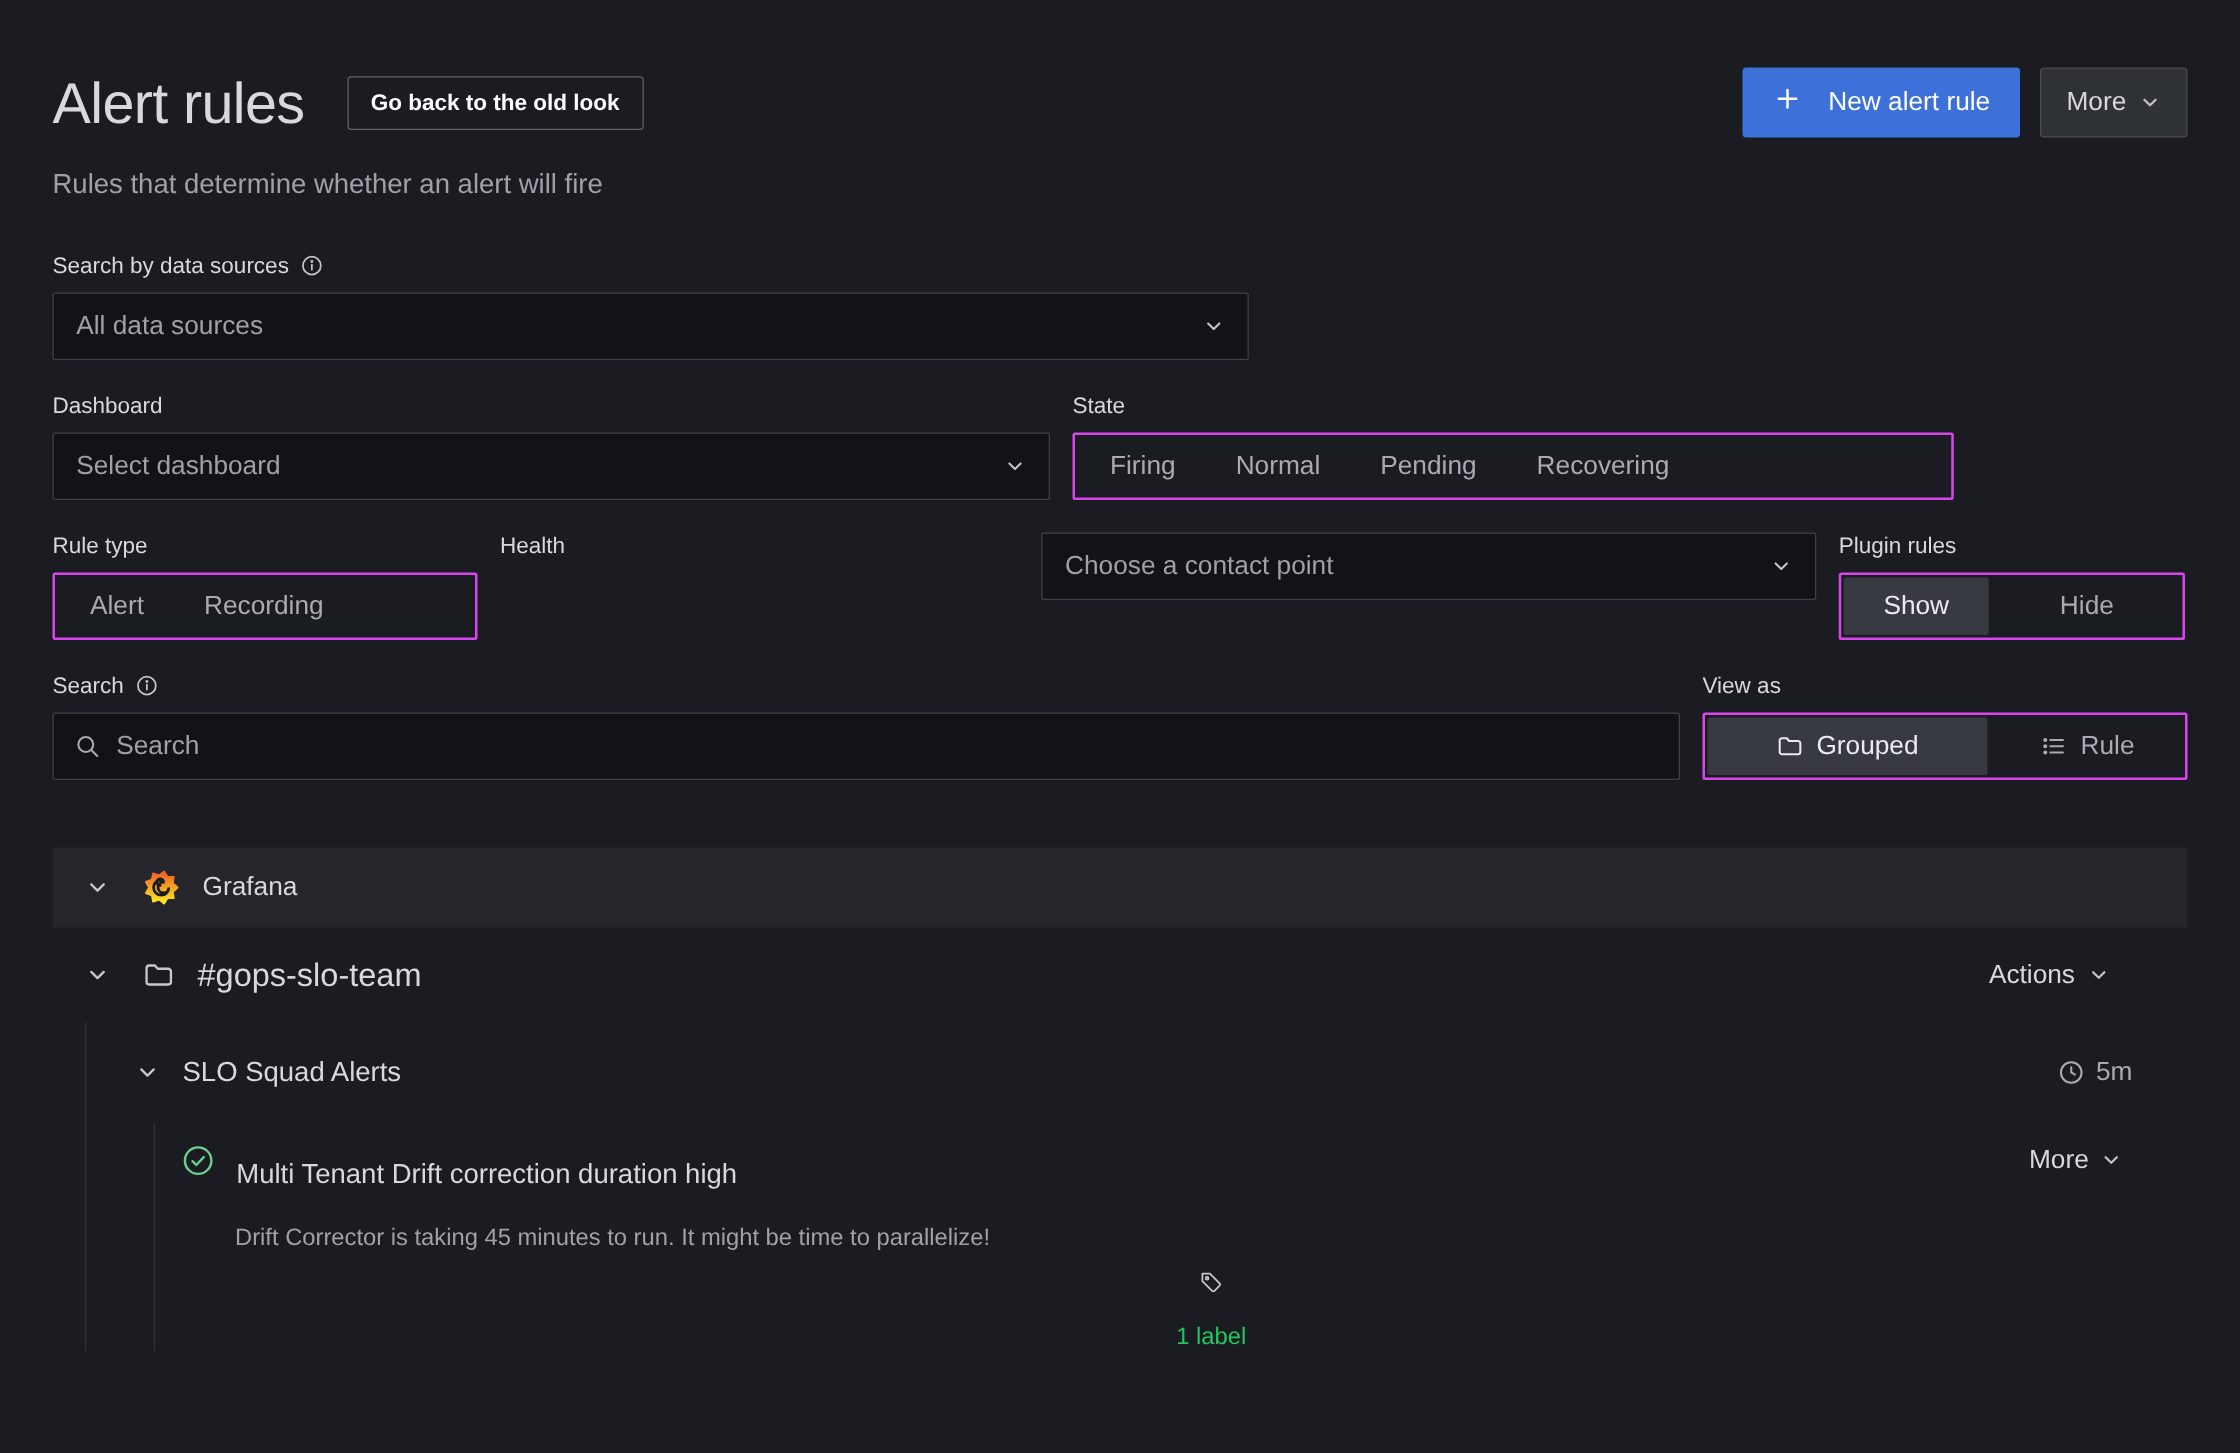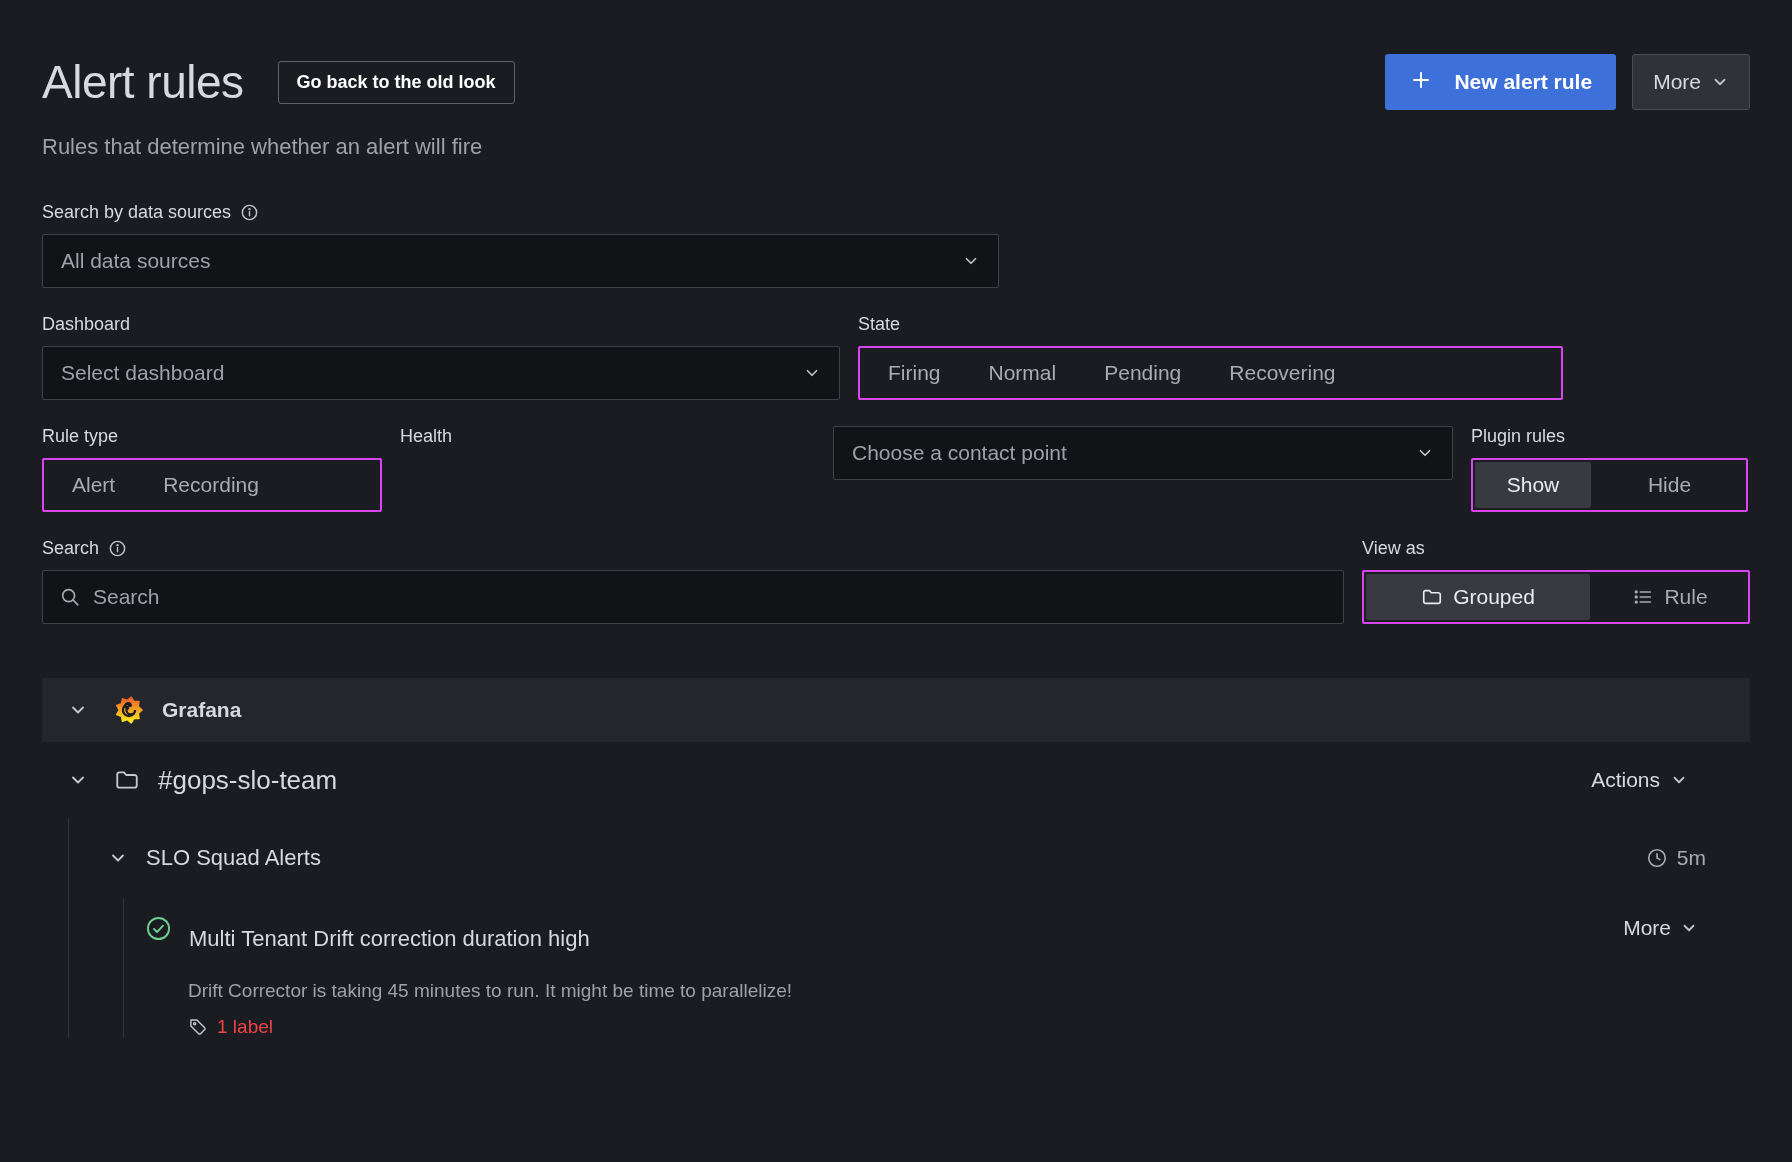--- a/index.html
+++ b/index.html
@@ -15,21 +15,21 @@
   
   .header-row { display: flex; align-items: center; margin-top: 54px; }
   .page-title { font-size: 46px; font-weight: 500; letter-spacing: -0.5px; color: #d8d9df; }
   .btn { border: none; cursor: pointer; font-family: inherit; border-radius: 3px; display: inline-flex; align-items: center; justify-content: center; }
   .old-look-btn {
     margin-left: 34px; background: transparent; border: 1px solid #60626a;
     color: #ffffff; font-size: 18px; font-weight: 700; padding: 10px 18px; border-radius: 3px;
   }
   .header-actions { margin-left: auto; display: flex; gap: 16px; }
   .primary-btn {
-    background: #3d71d9; color: #ffffff; font-size: 21px; font-weight: 700;
+    background: #3d71d9; color: #ffffff; font-size: 21px; font-weight: 400;
     height: 56px; padding: 0 24px; gap: 21px; border-radius: 3px;
   }
   .more-btn {
     background: #2f3237; border: 1px solid #4a4c53; color: #d8d9df;
     font-size: 21px; font-weight: 500; height: 56px; padding: 0 20px; gap: 10px; border-radius: 3px;
   }
   .subtitle { margin-top: 24px; font-size: 22px; color: #9fa1a8; }
 
   
   .filters { margin-top: 42px; }
@@ -90,21 +90,21 @@
   .tree { margin-top: 54px; position: relative; }
   .guide { position: absolute; width: 1px; background: rgba(204,204,220,0.14); bottom: 0; }
   .guide-1 { left: 26px; top: 140px; }
   .guide-2 { left: 81px; top: 220px; }
 
   .ds-row {
     height: 64px; background: #24262b; display: flex; align-items: center; padding: 0 26px;
   }
   .row-chev { color: #c8c9d0; display: inline-flex; cursor: pointer; }
   .ds-logo { margin-left: 26px; display: inline-flex; }
-  .ds-name { margin-left: 18px; font-size: 21px; font-weight: 700; color: #d8d9df; }
+  .ds-name { margin-left: 18px; font-size: 21px; font-weight: 400; color: #d8d9df; }
 
   .folder-row { height: 76px; display: flex; align-items: center; padding: 0 26px; }
   .folder-icon { margin-left: 26px; color: #c8c9d0; display: inline-flex; }
   .folder-name { margin-left: 18px; font-size: 26px; font-weight: 500; color: #d8d9df; }
   .actions-btn {
     margin-left: auto; background: transparent; border: none; color: #d8d9df;
     font-size: 21px; font-weight: 500; font-family: inherit; display: flex; align-items: center; gap: 10px; cursor: pointer; padding-right: 36px;
   }
 
   .group-row { height: 80px; display: flex; align-items: center; padding-left: 66px; }
@@ -114,21 +114,21 @@
 
   .rule-block { padding-left: 103px; padding-top: 6px; }
   .rule-title-row { display: flex; align-items: center; }
   .state-icon { display: inline-flex; color: #6ccf8e; }
   .rule-name { margin-left: 17px; font-size: 22px; color: #d8d9df; margin-top: 22px; }
   .rule-more-btn {
     margin-left: auto; background: transparent; border: none; color: #d8d9df;
     font-size: 21px; font-weight: 500; font-family: inherit; display: flex; align-items: center; gap: 9px; cursor: pointer; padding-right: 52px;
   }
   .rule-desc { margin-left: 43px; margin-top: 28px; font-size: 19px; color: #9fa1a8; }
-  .rule-labels { margin-left: 43px; margin-top: 14px; display: flex; align-items: center; gap: 9px; font-size: 19px; color: #ef4444; }
+  .rule-labels { margin-left: 43px; margin-top: 14px; display: flex; align-items: center; gap: 23px; font-size: 19px; color: #22c55e; flex-direction: column; }
   .tag-icon { display: inline-flex; color: #c5c7cf; }
 </style>
 </head>
 <body>
 
 <div class="container">
 
   <div class="header-row">
     <h1 class="page-title">Alert rules</h1>
     <button class="old-look-btn">Go back to the old look</button>

